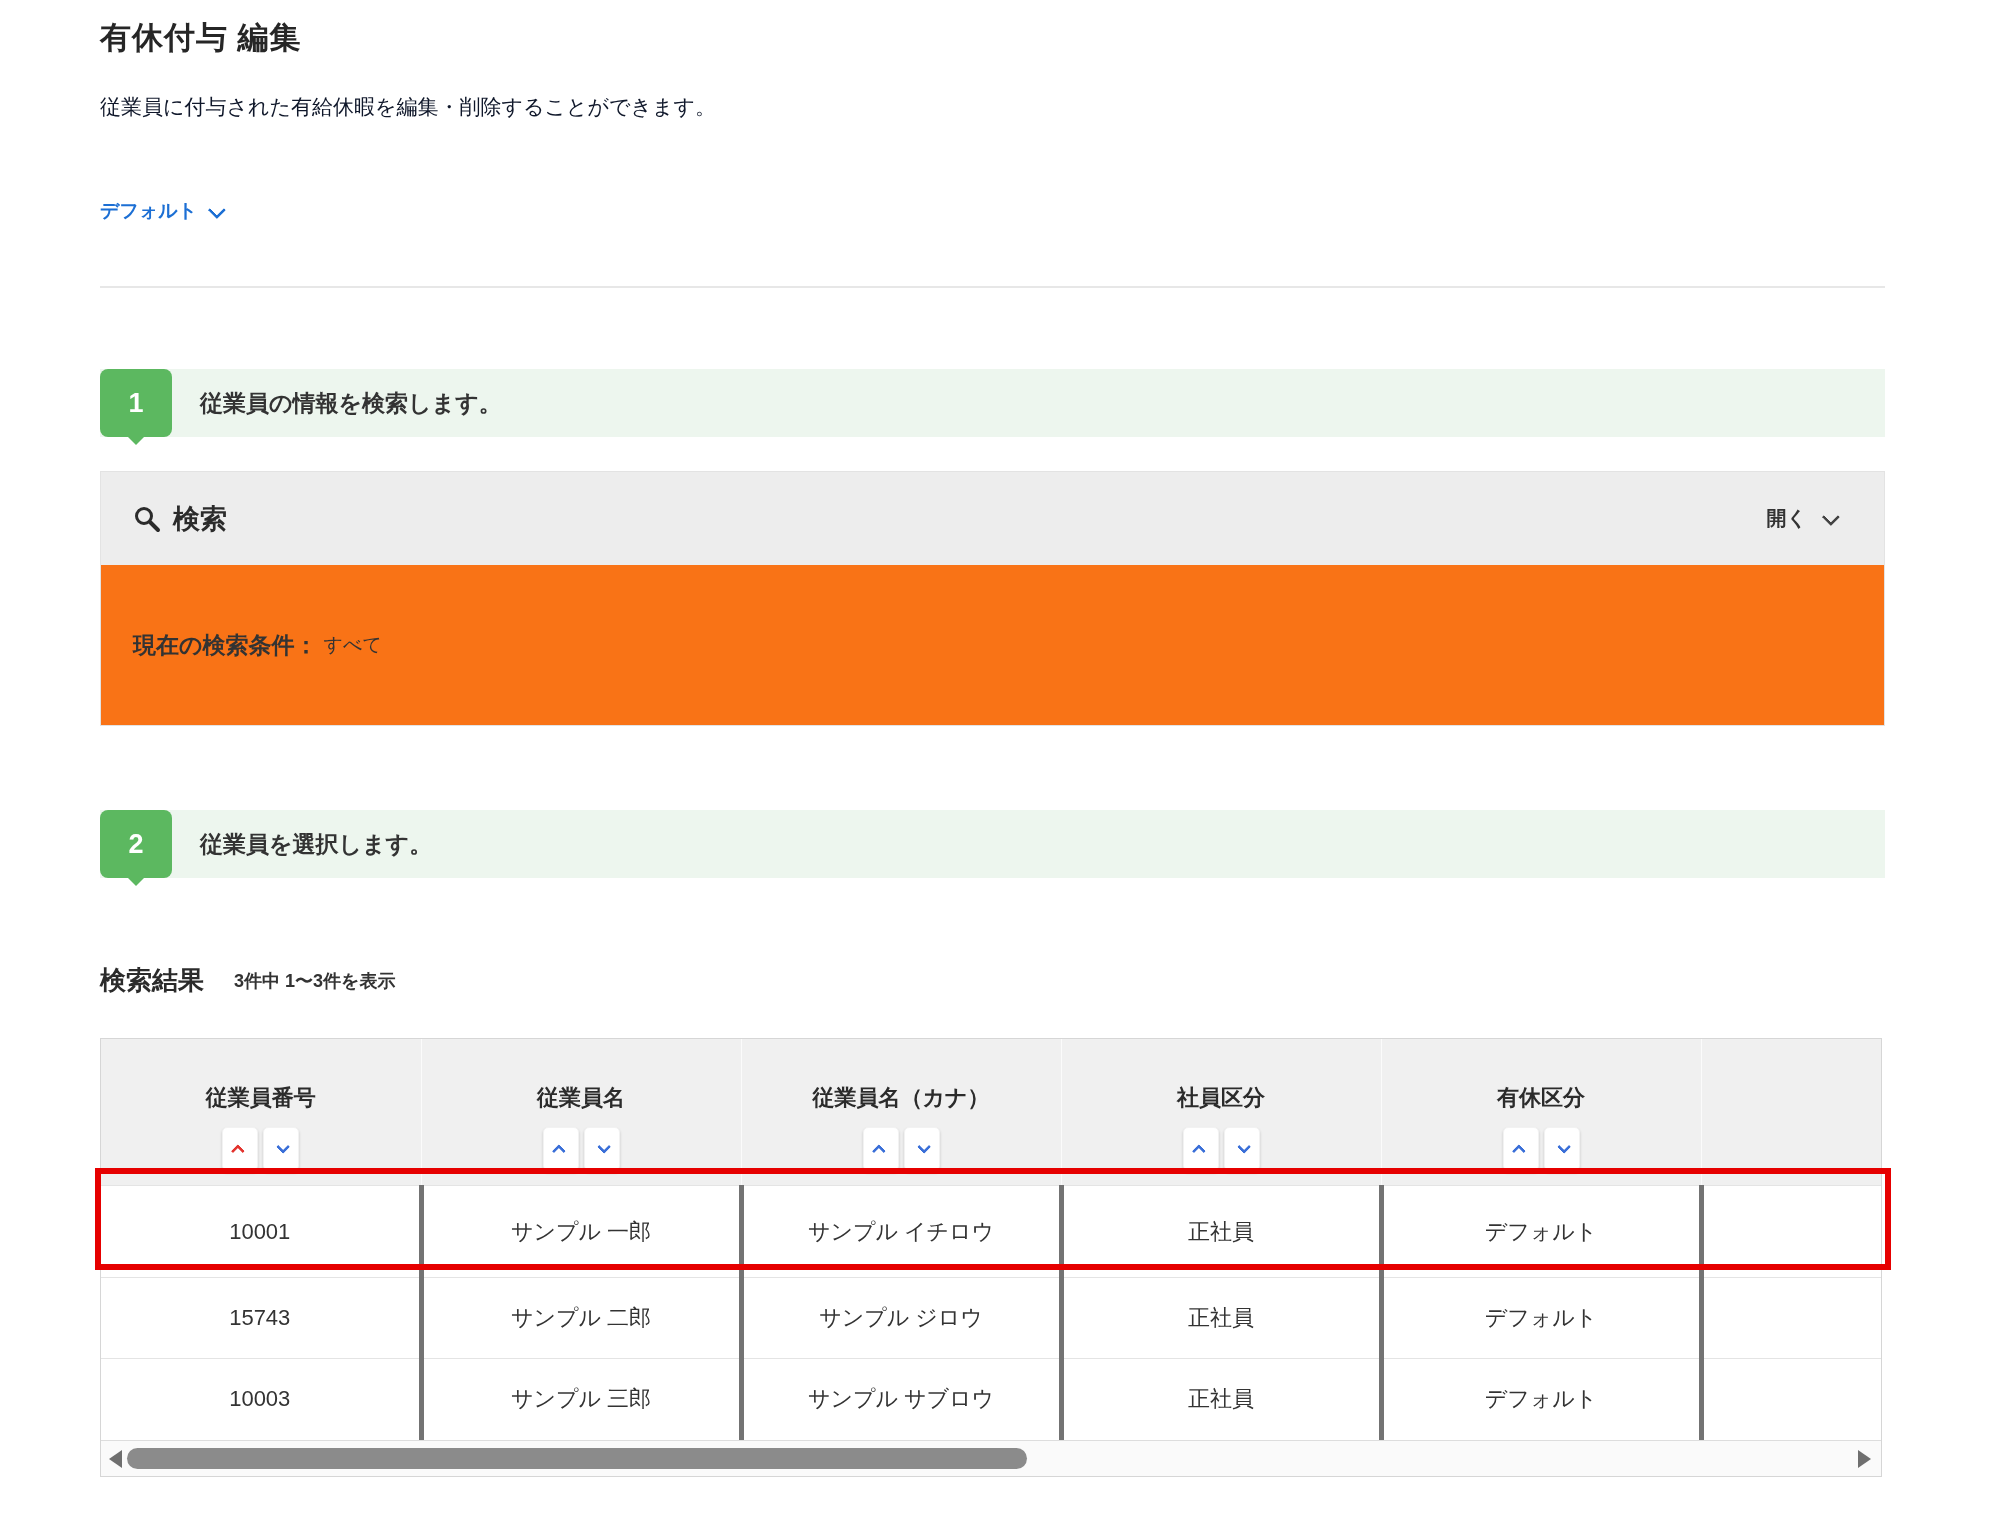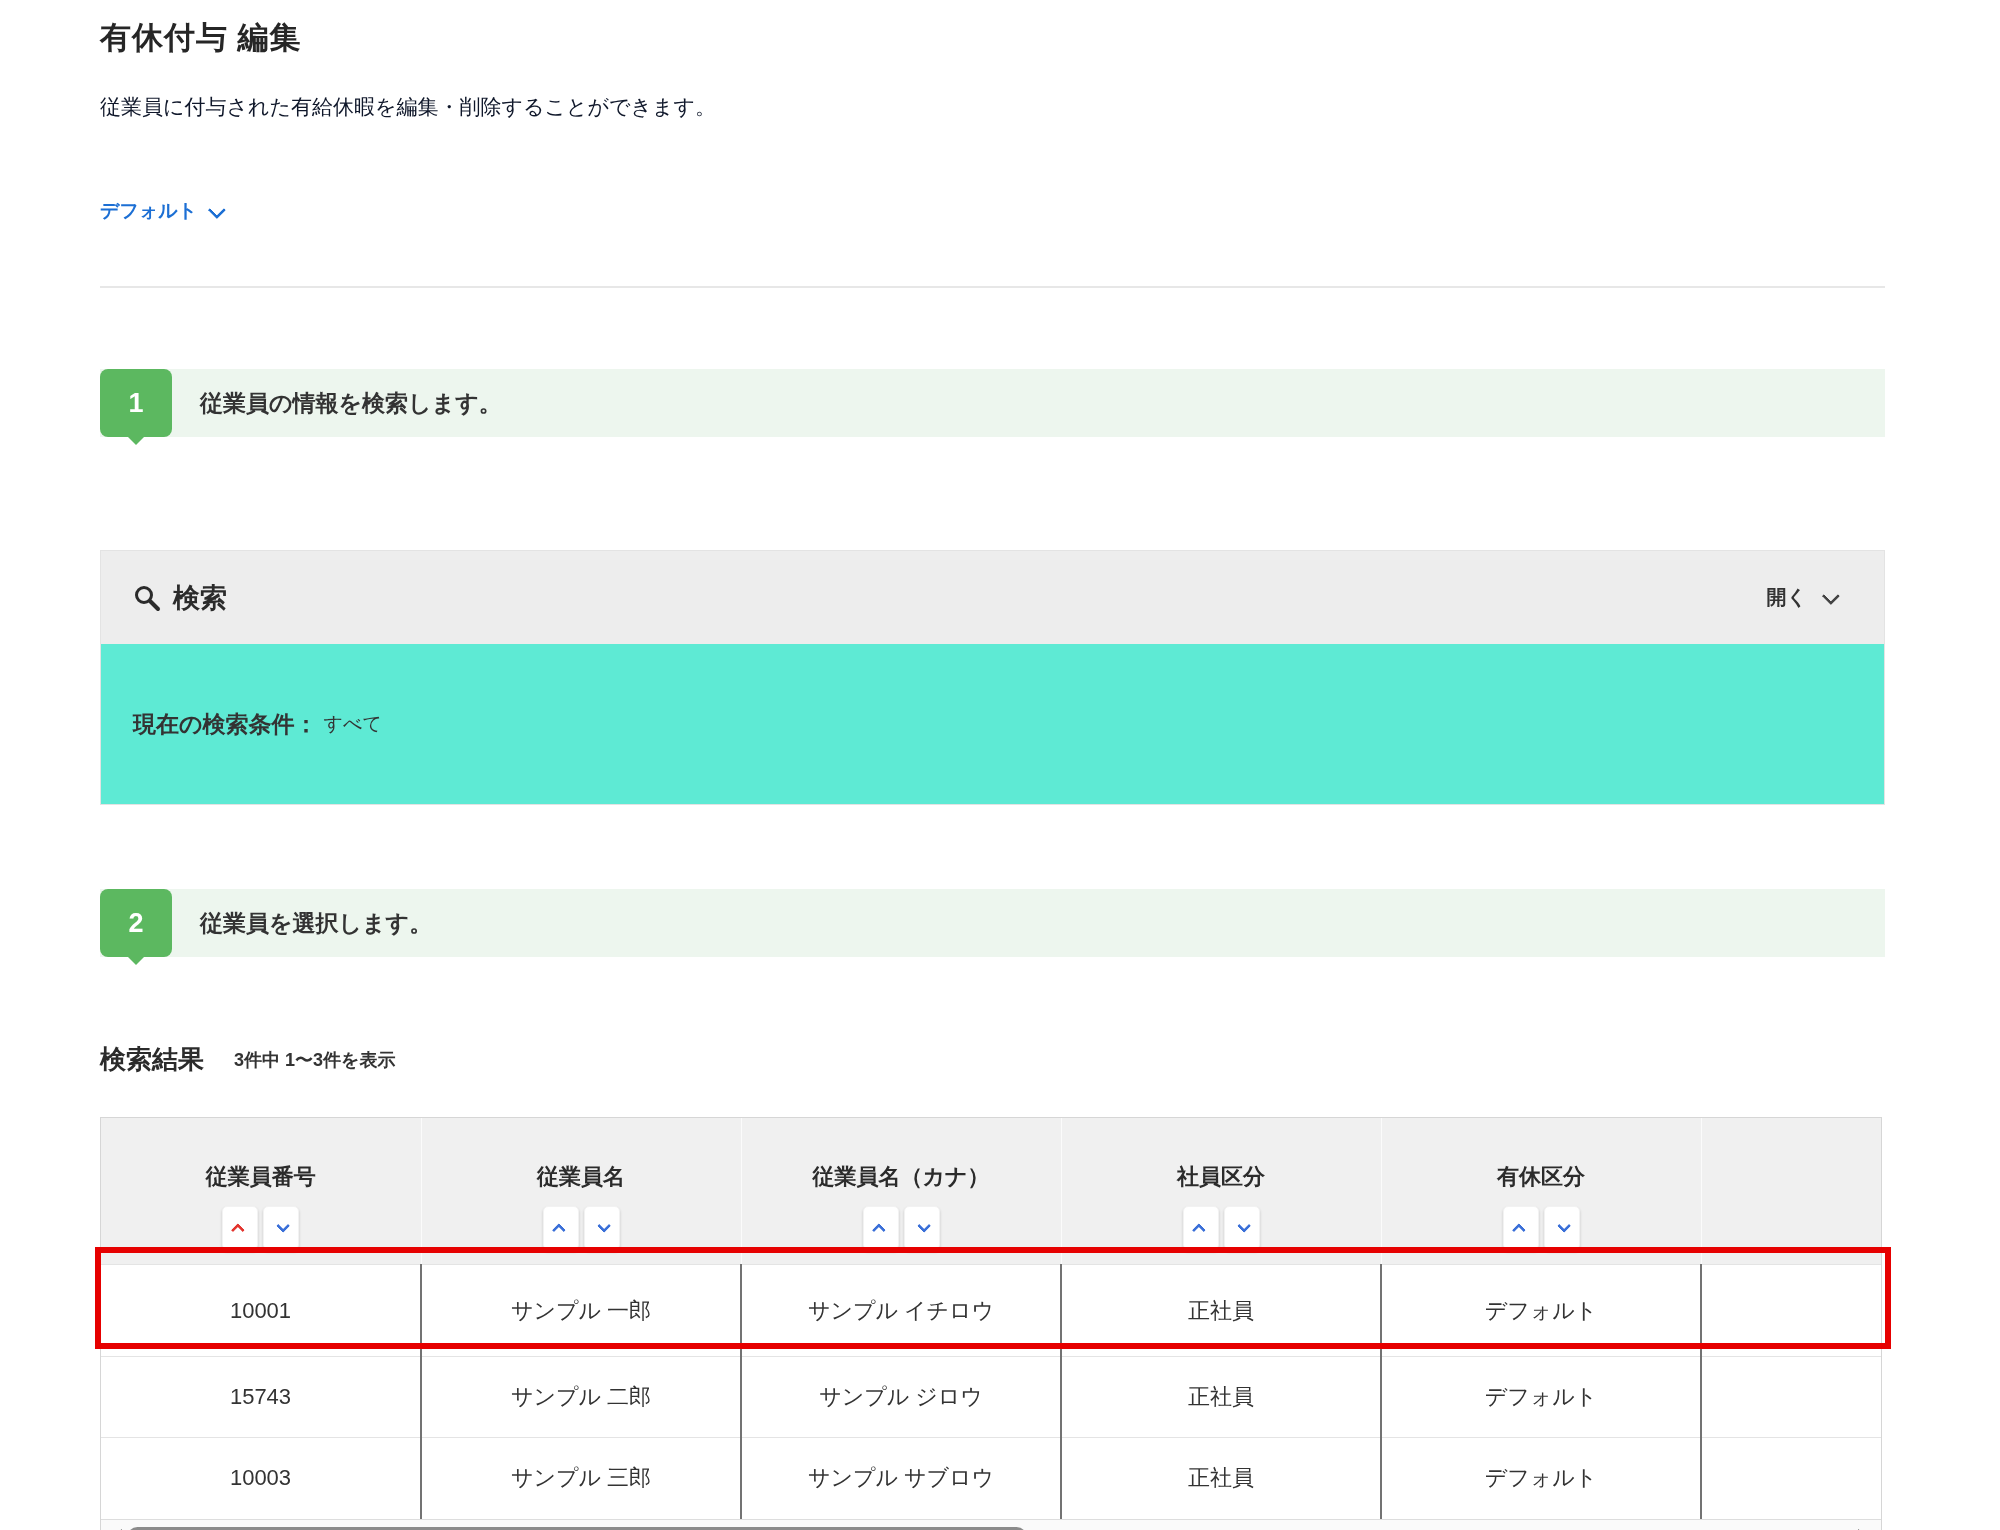--- a/index.html
+++ b/index.html
@@ -25,21 +25,21 @@
   .step-bar { position:relative; margin-top:81px; height:68px; background:#edf6ee; display:flex; align-items:center; }
   .step-bar.second { margin-top:84px; }
   .step-badge { position:absolute; left:0; top:0; width:72px; height:68px; background:#5cb860;
                 border-radius:8px; display:flex; align-items:center; justify-content:center;
                 color:#fff; font-size:27px; font-weight:bold; }
   .step-badge::after { content:""; position:absolute; bottom:-15px; left:50%; transform:translateX(-50%);
                        border:9px solid transparent; border-top:9px solid #5cb860; border-bottom-width:7px; }
   .step-label { margin-left:100px; font-size:23px; font-weight:bold; color:#333; }
 
   
-  .panel { margin-top:113px; border:1px solid #e3e3e3; background:#5eead4; }
+  .panel { margin-top:34px; border:1px solid #e3e3e3; background:#f97316; }
   .panel-header { height:93px; background:#ededed; display:flex; align-items:center;
                   justify-content:space-between; padding:0 48px 0 32px; cursor:pointer; }
   .panel-title-wrap { display:flex; align-items:center; gap:12px; }
   .panel-title { font-size:27px; font-weight:bold; color:#2b2b2b; }
   .open-btn { display:flex; align-items:center; gap:16px; font-size:20px; font-weight:bold; color:#333; }
   .open-btn .chev { color:#444; }
   .panel-body { height:160px; display:flex; align-items:center; padding:0 32px;text-align:center; }
   .cond-label { font-size:23px; font-weight:bold; color:#333; }
   .cond-value { font-size:19px; color:#333; margin-left:6px; }
 
@@ -60,21 +60,21 @@
   .hlabel { font-size:22px; font-weight:bold; color:#2b2b2b; white-space:nowrap; }
   .sort-group { display:flex; gap:5px; }
   .sort-btn { width:36px; height:44px; background:#fff; border:1px solid #f2f2f2; border-radius:5px;
               box-shadow:0 2px 3px rgba(0,0,0,0.18); display:flex; align-items:center;
               justify-content:center; cursor:pointer; padding:0; }
   .sort-btn .chev { width:10px; height:10px; border-width:0 3px 3px 0; }
   .sort-btn .up   { transform:rotate(-135deg) translateY(-3px); }
   .sort-btn .down { transform:rotate(45deg) translateY(-3px); }
   .sort-blue { color:#3a6fd8; }
   .sort-red  { color:#e3342e; }
-  tbody td { height:81px; border-top:1px solid #e4e4e4; border-left:2px solid #737373;
+  tbody td { height:81px; border-top:1px solid #e4e4e4; border-left:5px solid #737373;
              text-align:center; font-size:22px; color:#333; background:#fff; }
   tbody td:first-child { border-left:none; }
   tbody tr.row-first td { height:92px; }
 
   
   .row-highlight { position:absolute; left:-5px; top:130px; width:1796px; height:102px;
                    border:6px solid #e60000; pointer-events:none; z-index:3; }
 
   
   .hscroll { position:relative; height:36px; background:#fafafa; border-top:1px solid #dddddd; }

